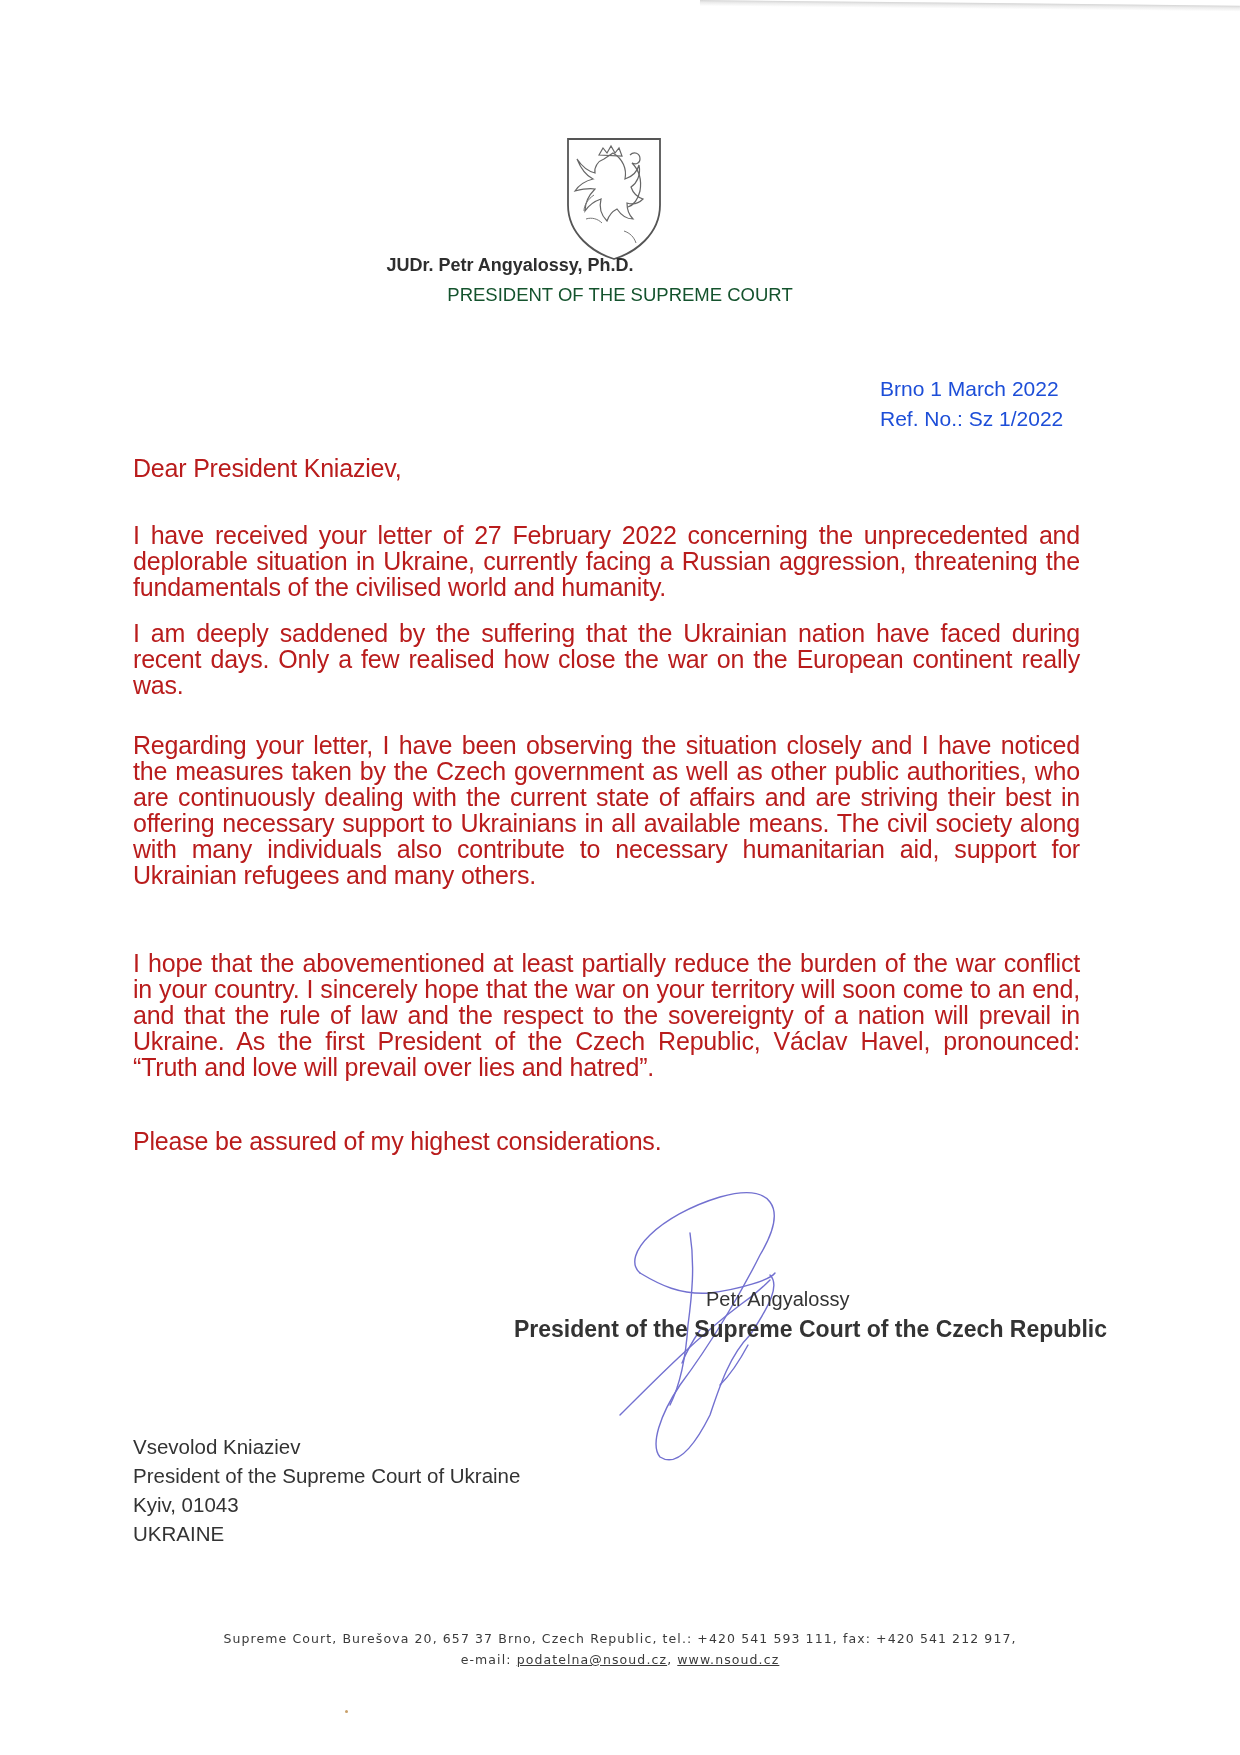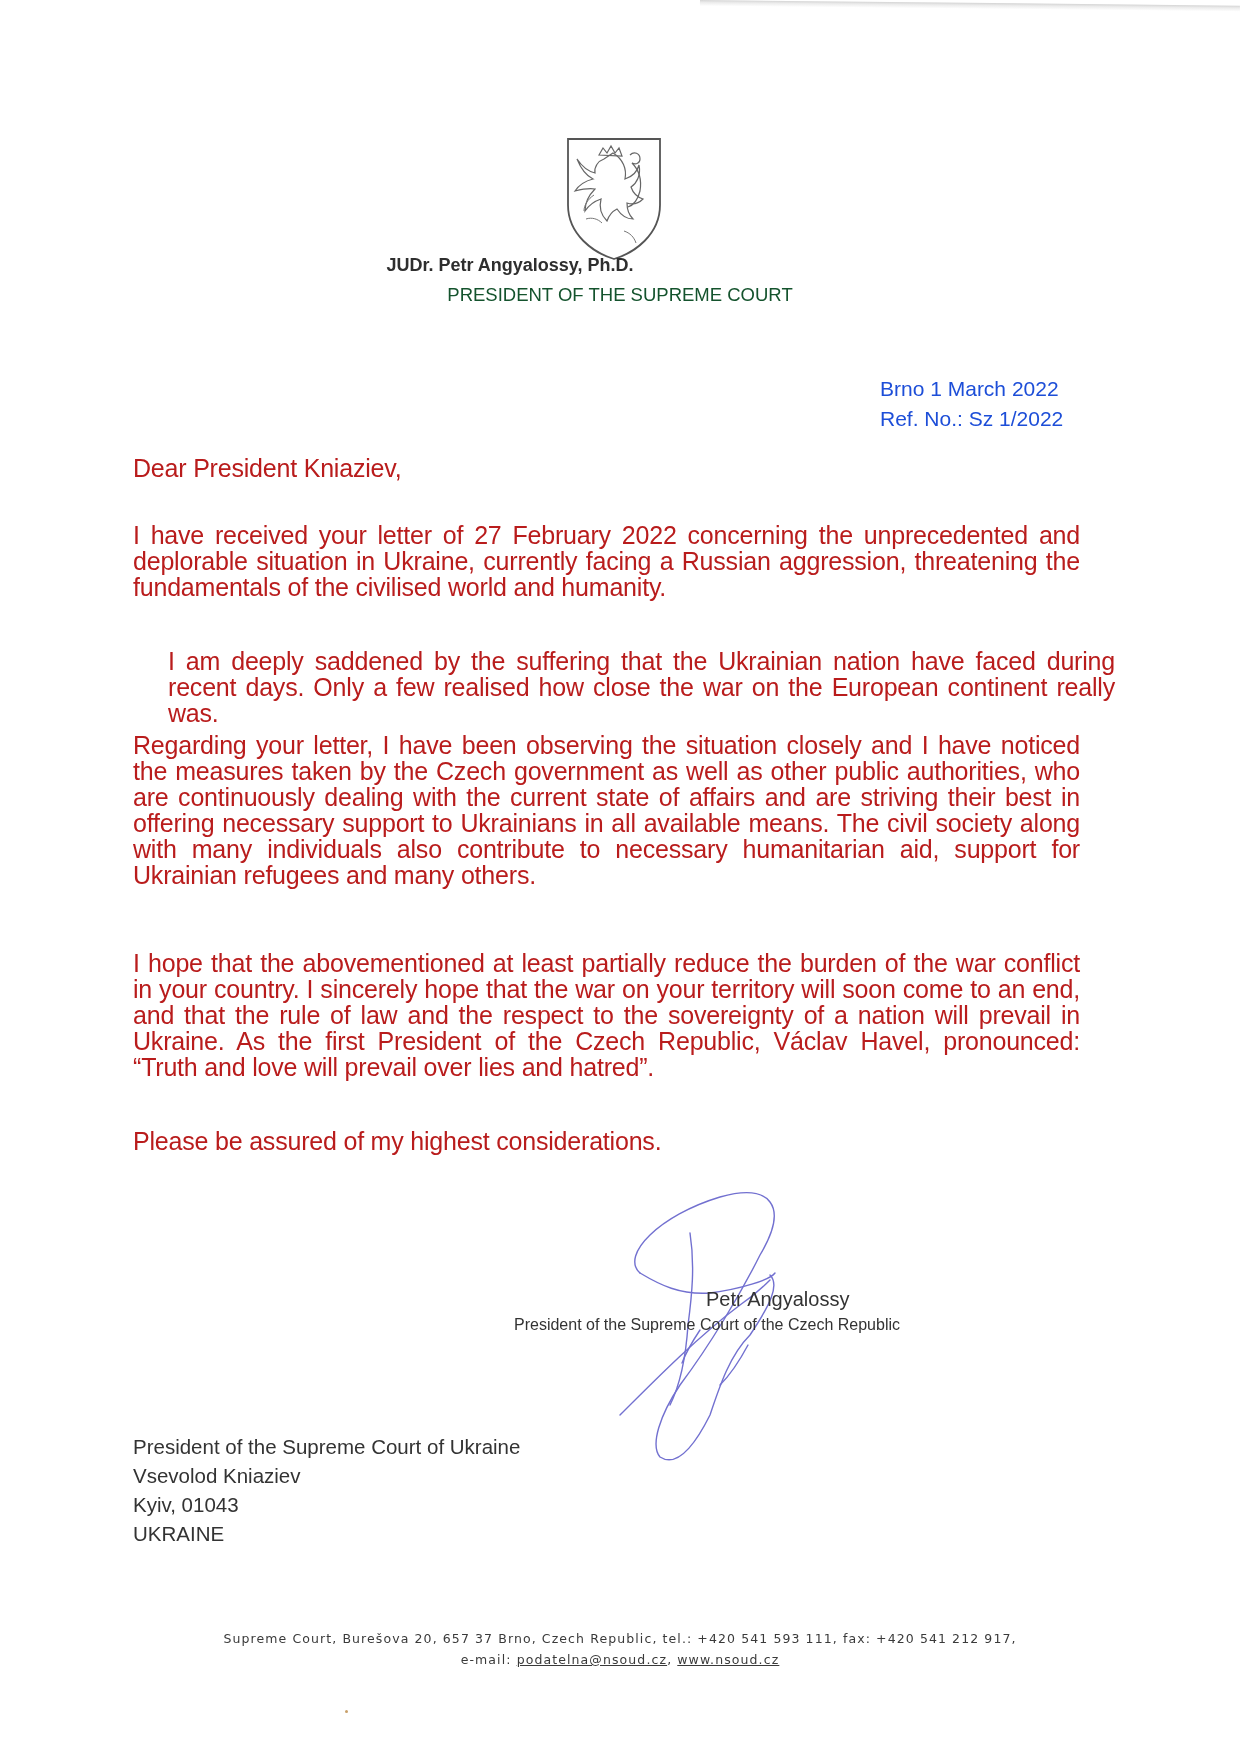--- a/index.html
+++ b/index.html
@@ -23,30 +23,30 @@
     }
     .dateblock {
       position: absolute; left: 880px; top: 374px; font-size: 21px; line-height: 30px; color: #1d4ed8;
     }
     .body-text {
       position: absolute; left: 133px; width: 947px; font-size: 25px; line-height: 26px;
       color: #b91c1c; text-align: justify; letter-spacing: -0.2px;
     }
     .salutation { top: 455px; }
     .p1 { top: 522px; }
-    .p2 { top: 648px; margin-left: 35px; }
+    .p2 { top: 620px; }
     .p3 { top: 732px; }
     .p4 { top: 950px; }
     .closing { top: 1128px; }
     .signature-svg { position: absolute; left: 600px; top: 1185px; width: 300px; height: 280px; }
     .sig-name {
       position: absolute; left: 706px; top: 1288px; font-size: 20px; color: #333;
     }
     .sig-title {
-      position: absolute; left: 514px; top: 1316px; font-size: 16px; color: #333;
+      position: absolute; left: 514px; top: 1316px; font-size: 23px; color: #333; font-weight: bold;
     }
     .recipient {
       position: absolute; left: 133px; top: 1432px; font-size: 20.5px; line-height: 29px; color: #333;
     }
     .recipient div { white-space: nowrap; }
     .footer {
       position: absolute; left: 0; width: 1240px; top: 1628px; text-align: center;
       font-family: "DejaVu Sans", sans-serif; font-size: 12.5px; letter-spacing: 1.1px;
       line-height: 21px; color: #3a3a3a;
     }
@@ -90,22 +90,22 @@
     <path d="M20 230 C60 190 100 150 140 120 C155 110 165 100 170 95"></path>
     <path d="M100 145 C90 160 85 170 82 178"></path>
     <path d="M120 200 C130 190 140 175 148 160"></path>
   </g>
 </svg>
 
 <div class="sig-name">Petr Angyalossy</div>
 <div class="sig-title">President of the Supreme Court of the Czech Republic</div>
 
 <div class="recipient">
+  <div>Vsevolod Kniaziev</div>
   <div>President of the Supreme Court of Ukraine</div>
-  <div>Vsevolod Kniaziev</div>
   <div>Kyiv, 01043</div>
   <div>UKRAINE</div>
 </div>
 
 <div class="footer">
   <div>Supreme Court, Burešova 20, 657 37 Brno, Czech Republic, tel.: +420 541 593 111, fax: +420 541 212 917,</div>
   <div>
     <span>e-mail:</span>
     <a>podatelna@nsoud.cz</a><span>,</span>
     <a>www.nsoud.cz</a>

